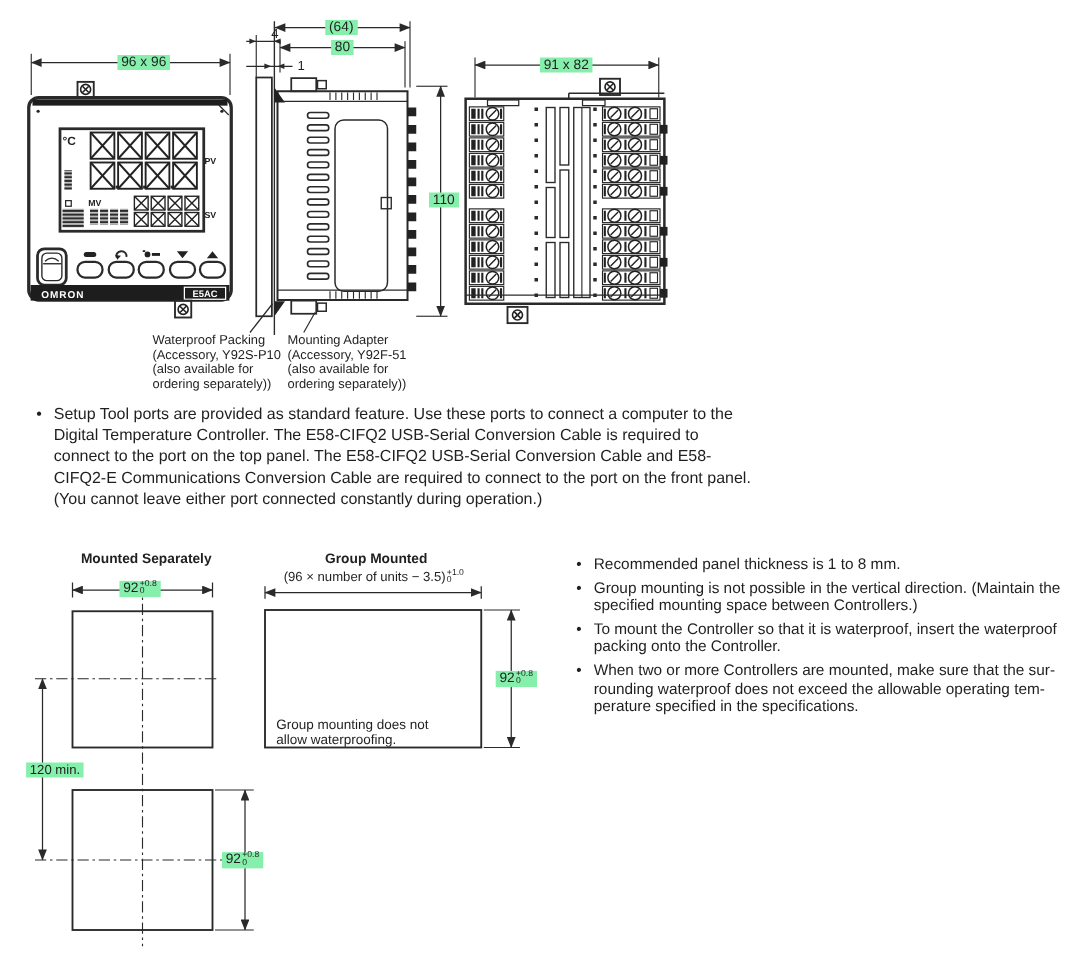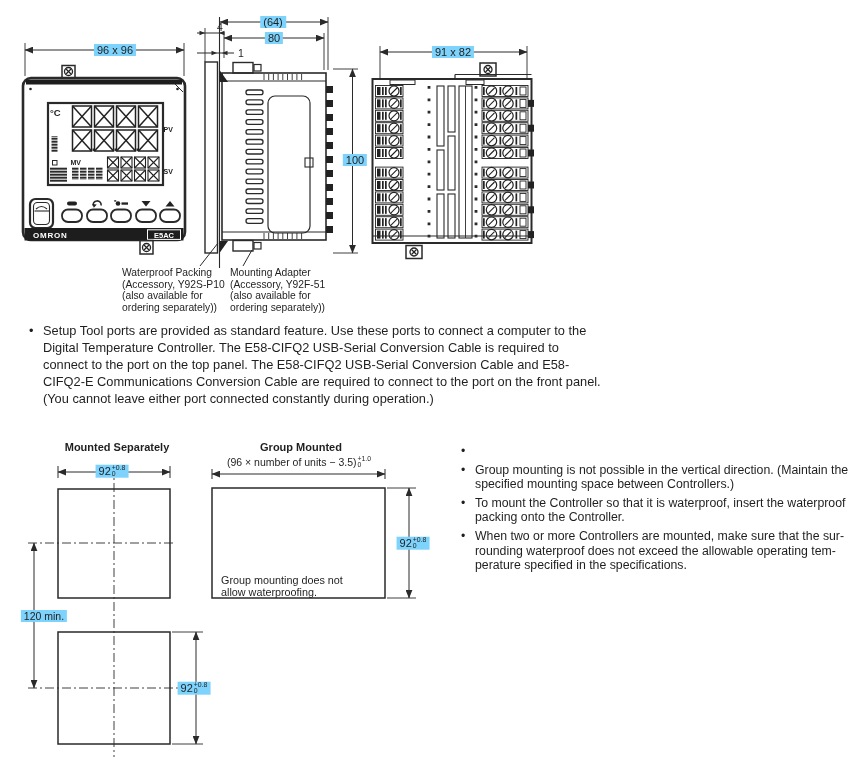--- a/index.html
+++ b/index.html
@@ -2,21 +2,21 @@
 <html><head>
 <meta charset="utf-8">
 <style>
   html,body{margin:0;padding:0;background:#fff;}
   #canvas{position:relative;width:854px;height:772px;background:#fff;overflow:hidden;
           font-family:"Liberation Sans","DejaVu Sans",sans-serif;color:#1f1f1f;}
   svg{position:absolute;left:0;top:0;}
   .lbl{position:absolute;white-space:nowrap;color:#1f1f1f;}
   .cx{transform:translate(-50%,-50%);}
   .cy{transform:translate(0,-50%);}
-  .dimbg{background:#7dd3fc;padding:0 3px;}
+  .dimbg{background:#86efac;padding:0 3px;}
   .fs11{font-size:11px;}
   .fs10{font-size:10.5px;}
   .pre{white-space:pre-line;}
   .callout{font-size:10.3px;line-height:11.6px;}
   .note-intro{position:absolute;left:29px;top:322px;width:640px;display:flex;
               font-size:12.8px;line-height:17px;}
   .blt{flex:0 0 14px;}
   .blt::before{content:"\2022";}
   .headline{font-weight:bold;font-size:11px;}
   .tol{display:inline-flex;align-items:center;}
@@ -318,21 +318,21 @@
     <line x1="387" y1="598" x2="416" y2="598" stroke-width="0.9"></line>
     <line x1="409" y1="488" x2="409" y2="598" stroke-width="1" marker-start="url(#ar)" marker-end="url(#ar)"></line>
   </g>
 </svg>
 
 <div class="lbl cx dimbg fs11" style="left:115px;top:50px;">96 x 96</div>
 <div class="lbl cx dimbg fs11" style="left:273px;top:22px;">(64)</div>
 <div class="lbl cx fs10" style="left:220px;top:27px;">4</div>
 <div class="lbl cx dimbg fs11" style="left:274px;top:38px;">80</div>
 <div class="lbl cy fs10" style="left:238px;top:53px;">1</div>
-<div class="lbl cx dimbg fs11" style="left:355px;top:160px;">100</div>
+<div class="lbl cx dimbg fs11" style="left:355px;top:160px;">110</div>
 <div class="lbl cx dimbg fs11" style="left:453px;top:52px;">91 x 82</div>
 
 <div class="lbl callout pre" style="left:122px;top:267px;">Waterproof Packing
 (Accessory, Y92S-P10
 (also available for
 ordering separately))</div>
 <div class="lbl callout pre" style="left:230px;top:267px;">Mounting Adapter
 (Accessory, Y92F-51
 (also available for
 ordering separately))</div>
@@ -387,20 +387,21 @@
     </span>
   </span>
 </div>
 
 <div class="lbl caption pre" style="left:221px;top:574px;">Group mounting does not
 allow waterproofing.</div>
 
 <div class="notes">
   <div class="note-item">
     <span class="blt"></span>
+    <div class="pre">Recommended panel thickness is 1 to 8 mm.</div>
   </div>
   <div class="note-item">
     <span class="blt"></span>
     <div class="pre">Group mounting is not possible in the vertical direction. (Maintain the
 specified mounting space between Controllers.)</div>
   </div>
   <div class="note-item">
     <span class="blt"></span>
     <div class="pre">To mount the Controller so that it is waterproof, insert the waterproof
 packing onto the Controller.</div>

